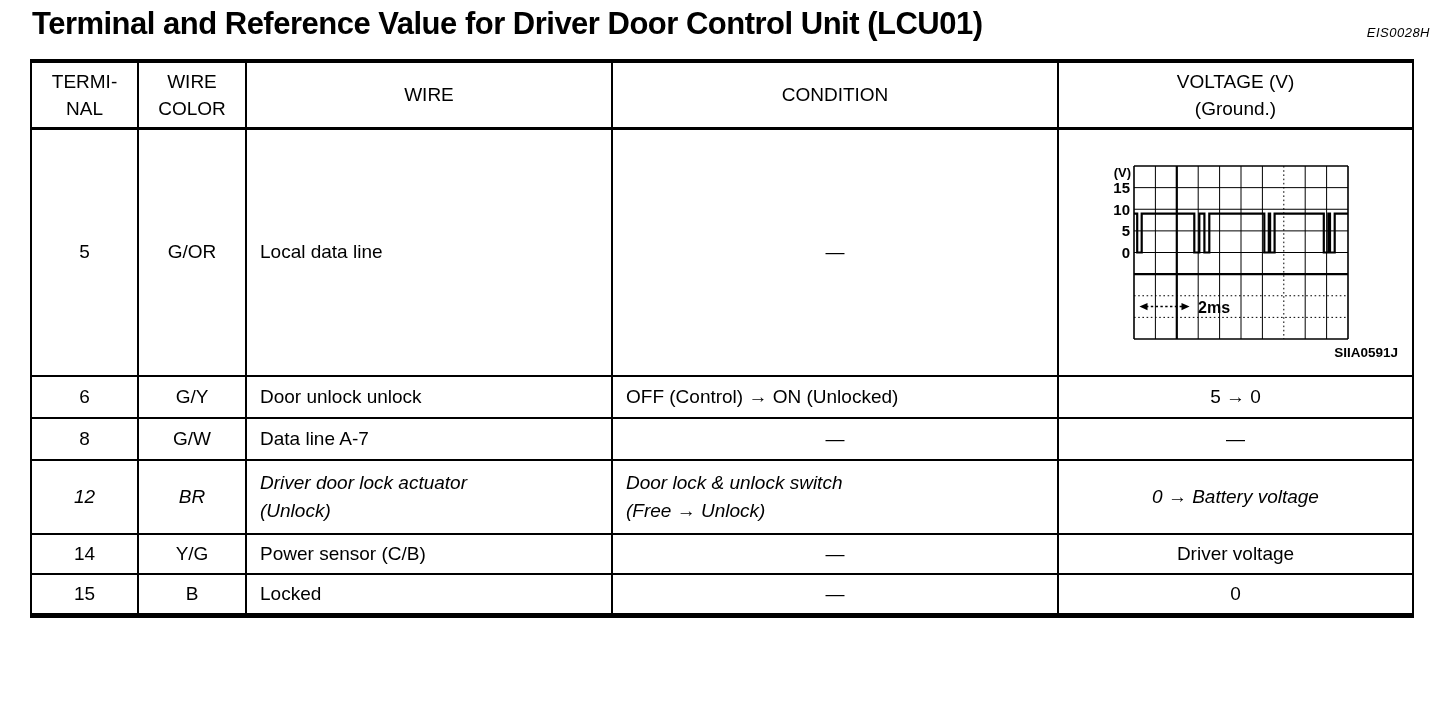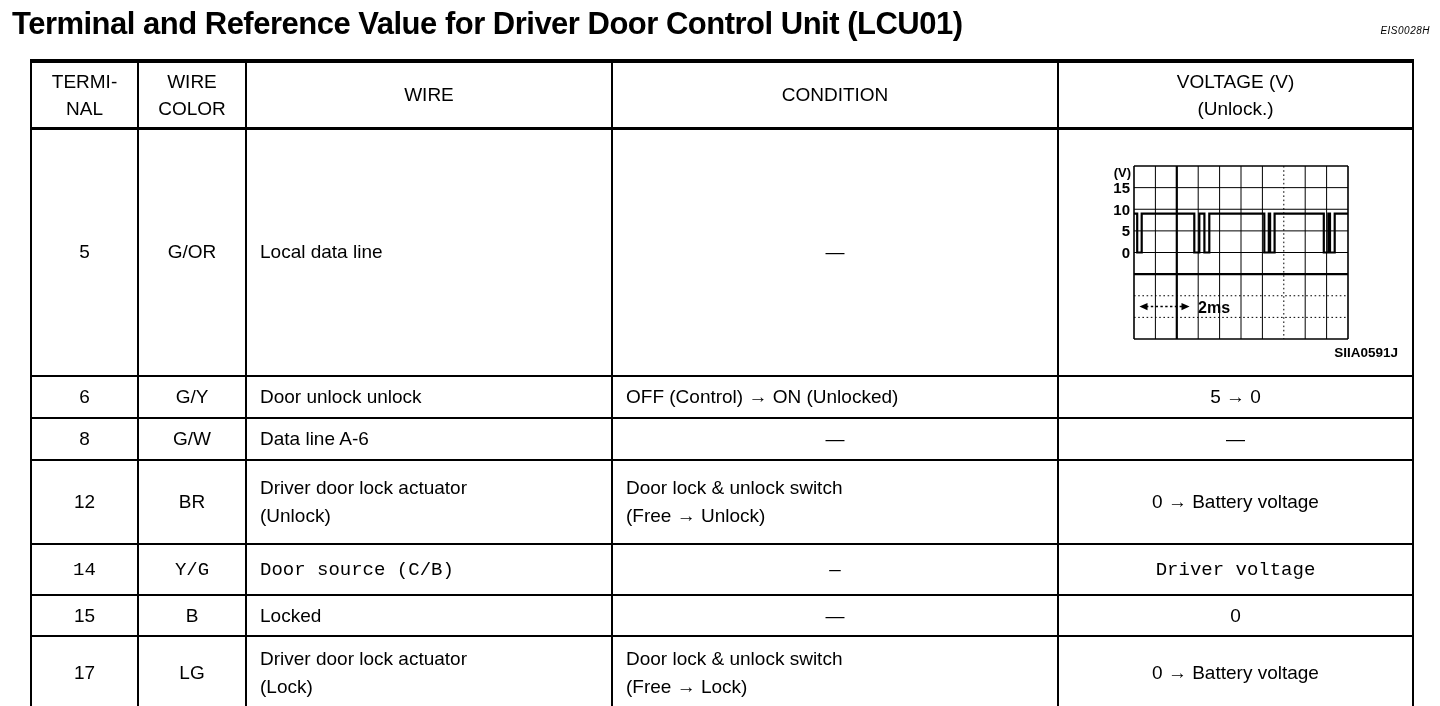--- a/index.html
+++ b/index.html
@@ -6,34 +6,34 @@
   html, body {
     margin: 0; padding: 0;
     width: 1440px; height: 706px;
     background: #ffffff; color: #000000;
     font-family: "Liberation Sans", "DejaVu Sans", sans-serif;
     overflow: hidden;
   }
   .page-header {
     position: relative;
     height: 59px;
-    padding: 6px 14px 0 12px;
+    padding: 6px 14px 0 32px;
   }
   .page-title {
     font-size: 31px;
     font-weight: bold;
     letter-spacing: -0.5px;
     white-space: nowrap;
   }
   .doc-code {
     position: absolute;
     right: 10px;
     top: 25px;
     font-style: italic;
-    font-size: 10px;
+    font-size: 13px;
     letter-spacing: 0.5px;
     margin-left: 32px;
   }
   table.ref-table {
     border-collapse: collapse;
     table-layout: fixed;
     margin-left: 30px;
     width: 1382px;
     border-top: 4px solid #000;
     border-bottom: 5px solid #000;
@@ -89,21 +89,21 @@
   </colgroup>
   <thead>
     <tr>
       <th>TERMI-
 NAL</th>
       <th>WIRE
 COLOR</th>
       <th>WIRE</th>
       <th>CONDITION</th>
       <th>VOLTAGE (V)
-(Unlock.)</th>
+(Ground.)</th>
     </tr>
   </thead>
   <tbody id="table-body">
       <tr style="height: 248px;">
         <td class="c-terminal">5</td>
         <td class="c-wire_color">G/OR</td>
         <td class="c-item">Local data line</td>
         <td class="c-condition center">—</td>
         <td class="c-voltage has-figure">
           <svg viewBox="0 0 292 200" width="292" height="200" class="scope-figure">
@@ -150,50 +150,41 @@
       <tr style="height: 42px;">
         <td class="c-terminal">6</td>
         <td class="c-wire_color">G/Y</td>
         <td class="c-item">Door unlock unlock</td>
         <td class="c-condition">OFF (Control) → ON (Unlocked)</td>
         <td class="c-voltage">5 → 0</td>
       </tr>
       <tr style="height: 42px;">
         <td class="c-terminal">8</td>
         <td class="c-wire_color">G/W</td>
-        <td class="c-item">Data line A-6</td>
+        <td class="c-item">Data line A-7</td>
         <td class="c-condition center">—</td>
         <td class="c-voltage">—</td>
       </tr>
-      <tr style="height: 84px;">
+      <tr style="height: 74px; font-style: italic;">
         <td class="c-terminal">12</td>
         <td class="c-wire_color">BR</td>
         <td class="c-item">Driver door lock actuator
 (Unlock)</td>
         <td class="c-condition">Door lock &amp; unlock switch
 (Free → Unlock)</td>
         <td class="c-voltage">0 → Battery voltage</td>
       </tr>
-      <tr style="height: 51px; font-family: Liberation Mono, monospace;">
+      <tr style="height: 40px;">
         <td class="c-terminal">14</td>
         <td class="c-wire_color">Y/G</td>
-        <td class="c-item">Door source (C/B)</td>
+        <td class="c-item">Power sensor (C/B)</td>
         <td class="c-condition center">—</td>
         <td class="c-voltage">Driver voltage</td>
       </tr>
       <tr style="height: 41px;">
         <td class="c-terminal">15</td>
         <td class="c-wire_color">B</td>
         <td class="c-item">Locked</td>
         <td class="c-condition center">—</td>
         <td class="c-voltage">0</td>
       </tr>
-      <tr style="height: 75px;">
-        <td class="c-terminal">17</td>
-        <td class="c-wire_color">LG</td>
-        <td class="c-item">Driver door lock actuator
-(Lock)</td>
-        <td class="c-condition">Door lock &amp; unlock switch
-(Free → Lock)</td>
-        <td class="c-voltage">0 → Battery voltage</td>
-      </tr>
     </tbody>
 </table>
 
 </body></html>

